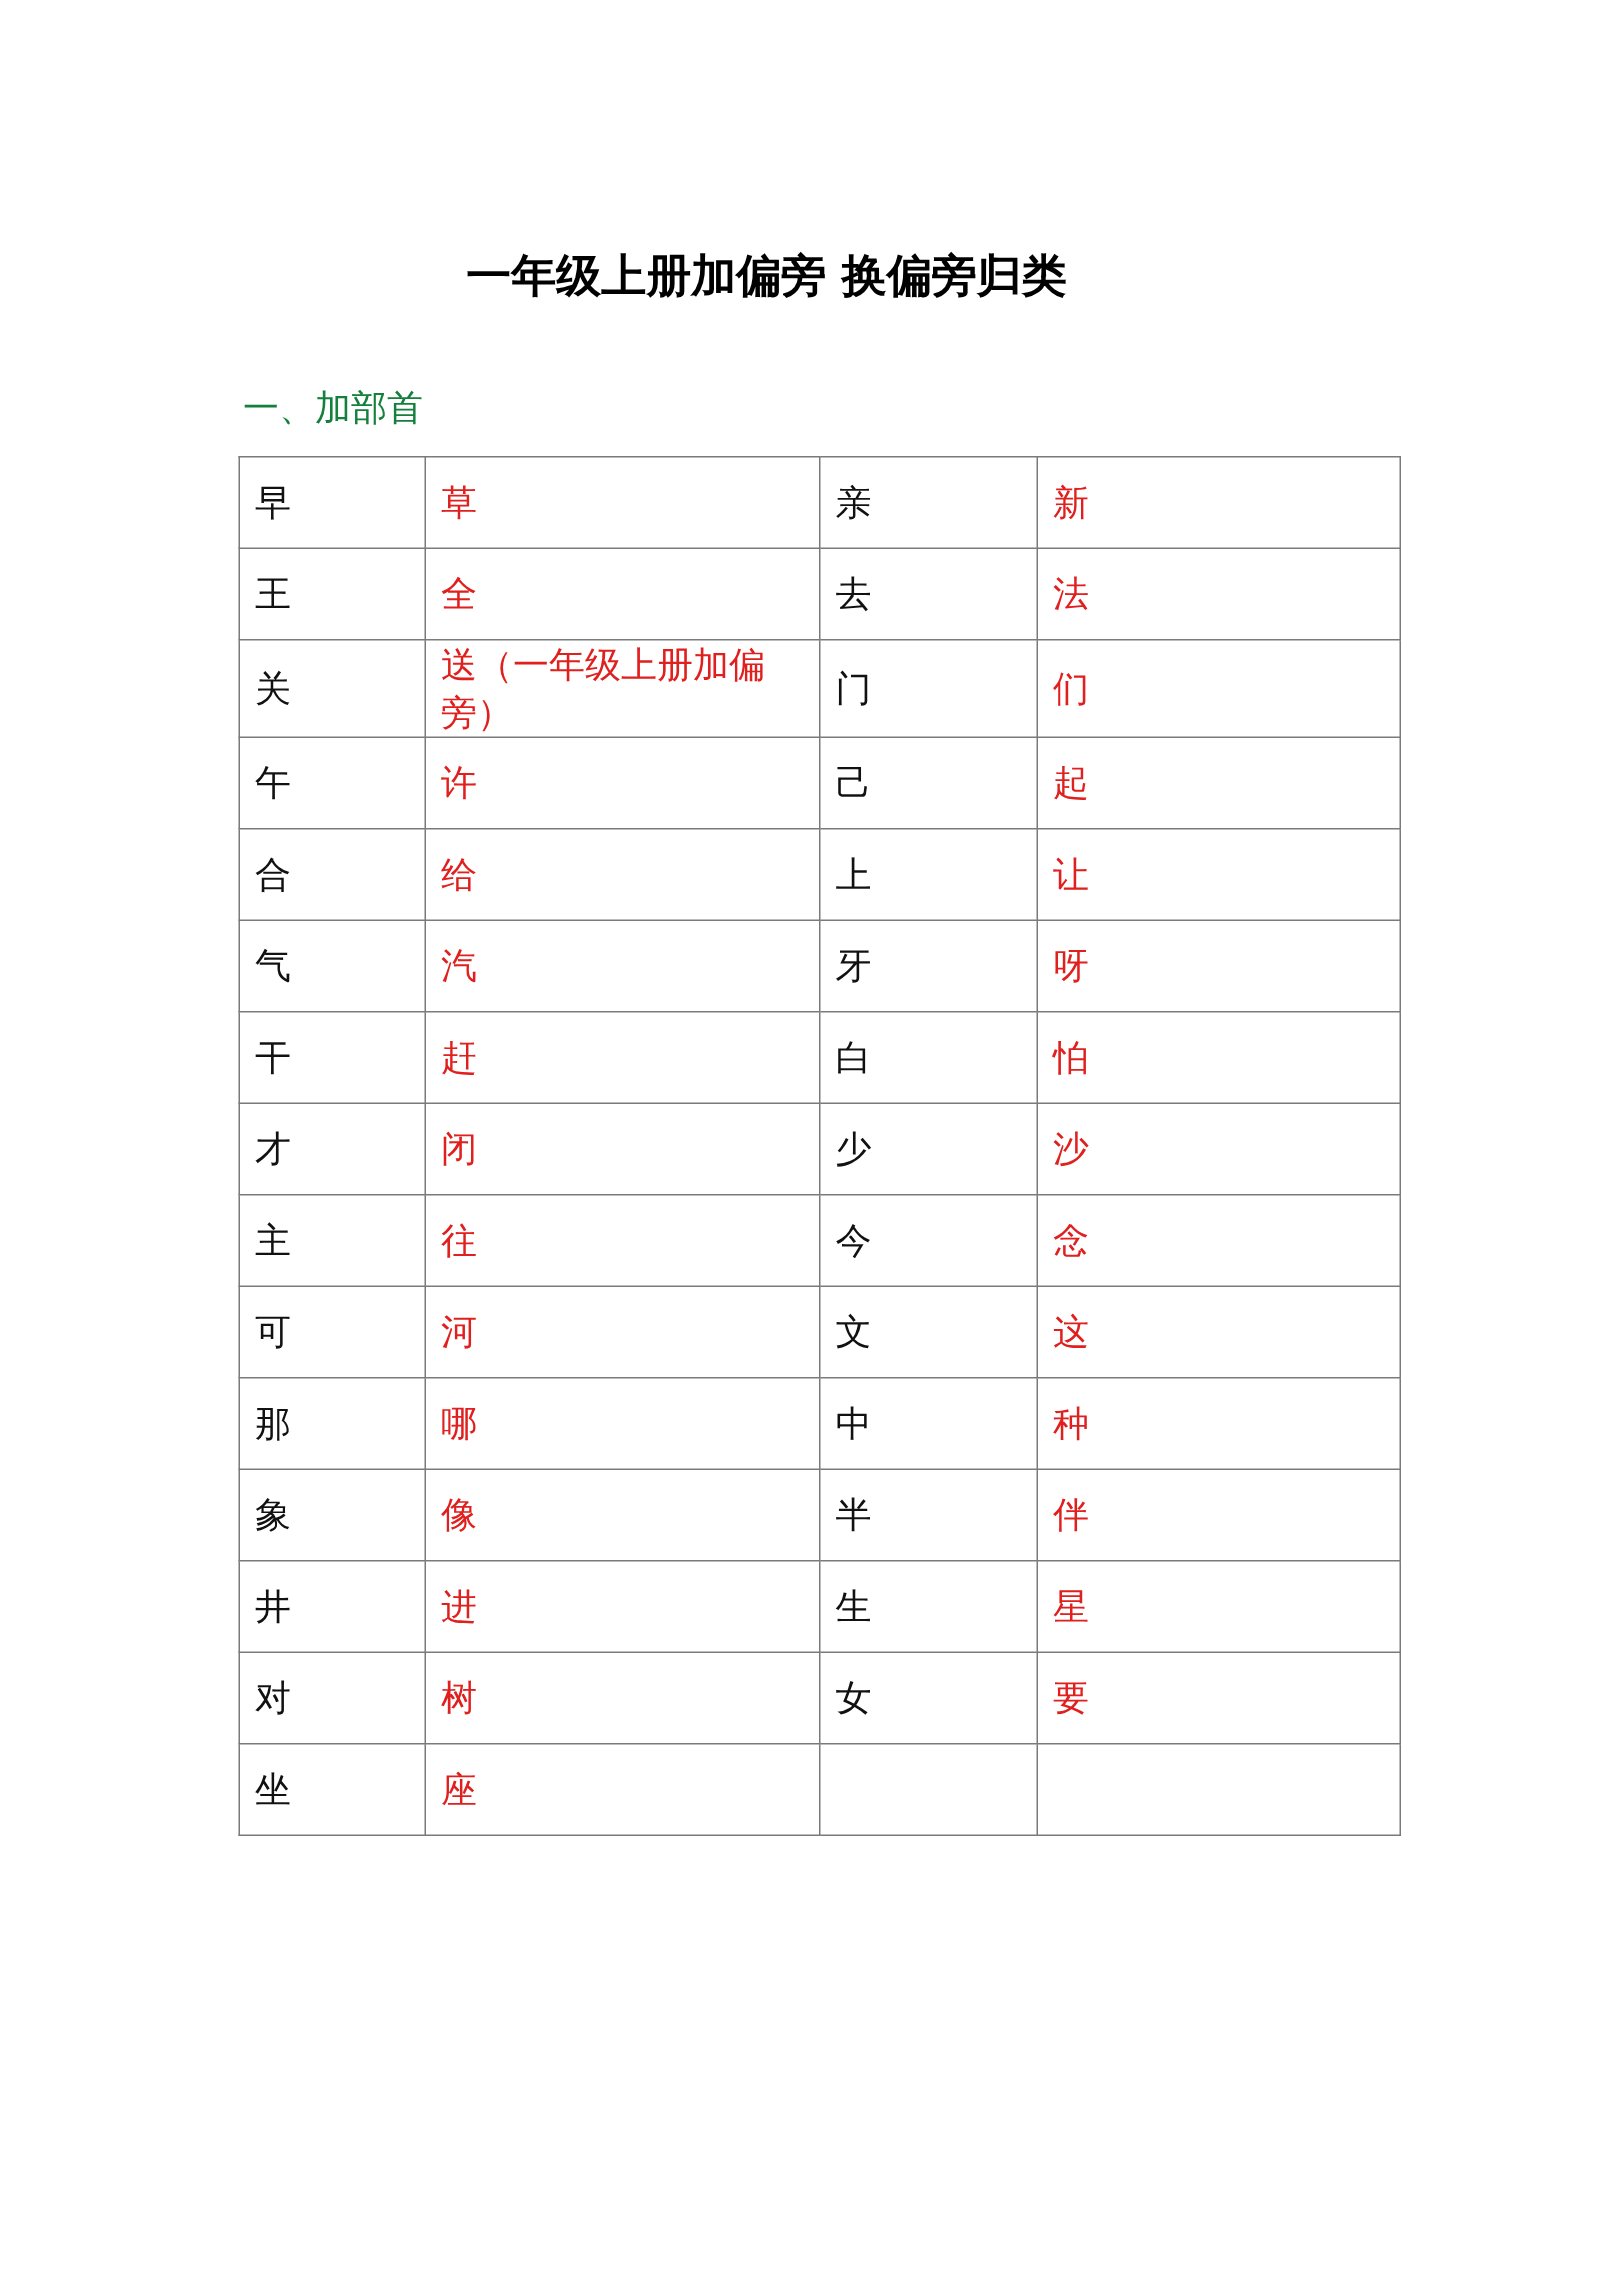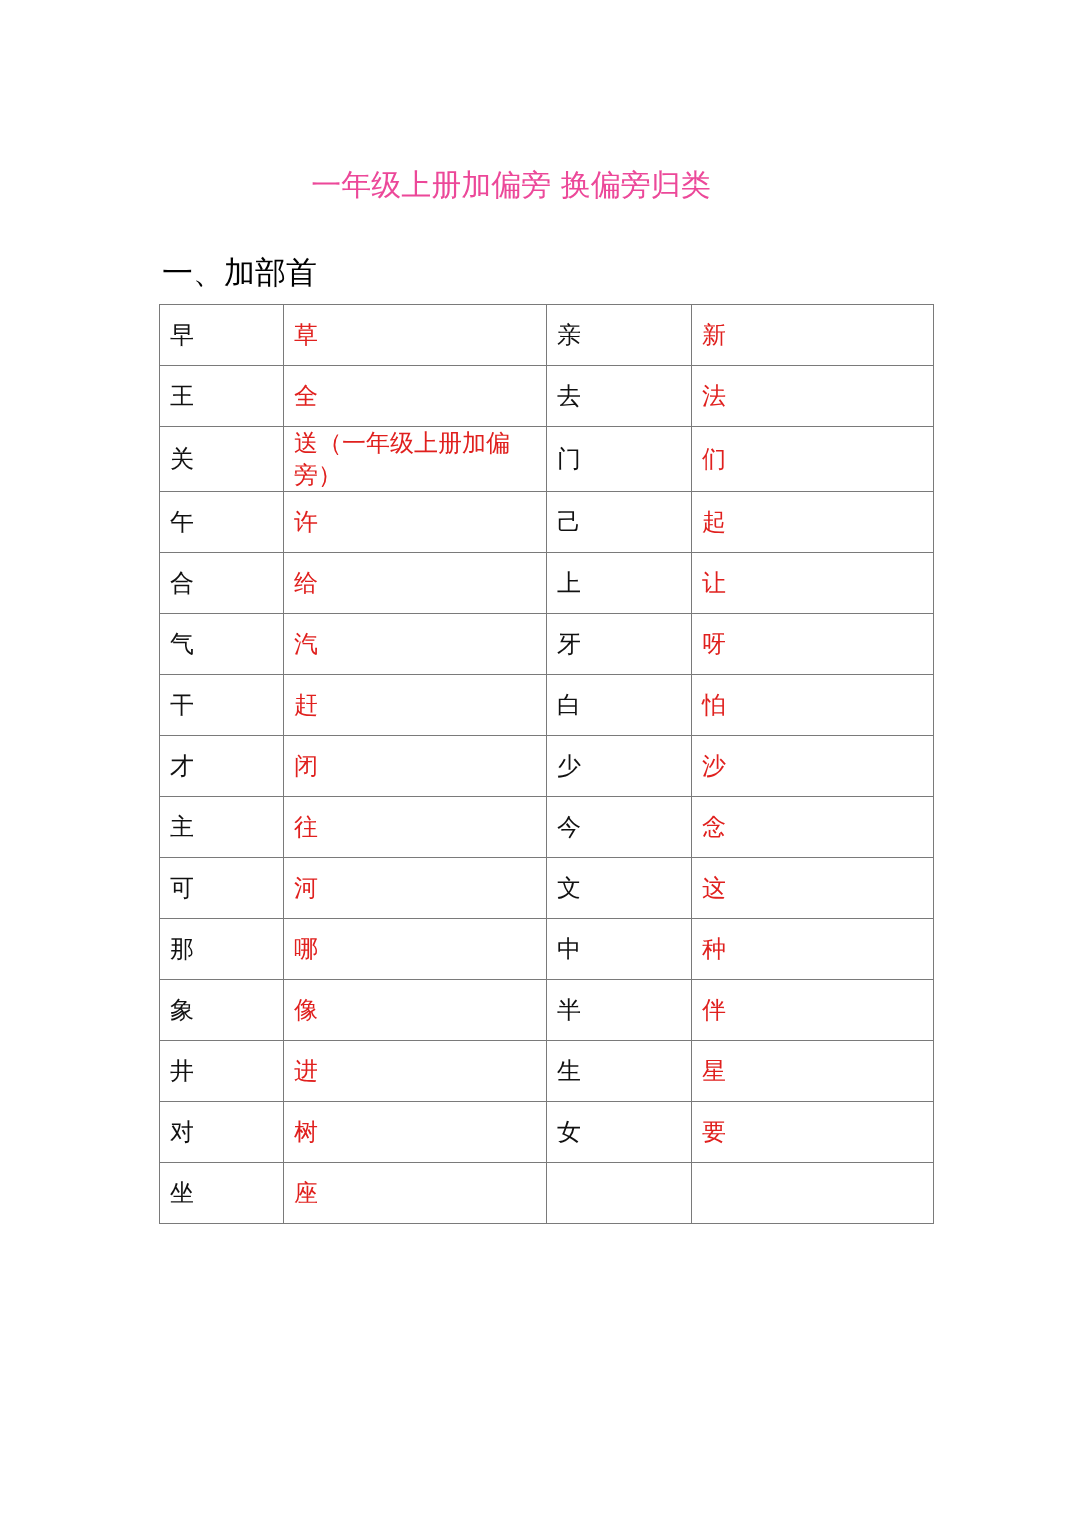--- a/index.html
+++ b/index.html
@@ -1,21 +1,21 @@
 <!DOCTYPE html>
 <html><head>
 <meta charset="utf-8">
 <style>
   html, body { margin: 0; padding: 0; background: #ffffff; }
   body { width: 1080px; height: 1527px; position: relative; overflow: hidden;
          font-family: "DejaVu Serif", "Liberation Serif", serif; }
   .title { position: absolute; top: 162px; left: 0; width: 1022px; text-align: center;
-           font-family: "DejaVu Sans", "Liberation Sans", sans-serif; font-weight: normal;
-           font-size: 30px; color: #ec4899; letter-spacing: 0px; line-height: 46px; }
-  .section { position: absolute; top: 254px; left: 162px; font-size: 31px; color: #000000;
+           font-family: "DejaVu Sans", "Liberation Sans", sans-serif; font-weight: bold;
+           font-size: 30px; color: #000000; letter-spacing: 0px; line-height: 46px; }
+  .section { position: absolute; top: 254px; left: 162px; font-size: 24px; color: #15803d;
              line-height: 36px; }
   table.grid { position: absolute; top: 304px; left: 159px; border-collapse: collapse;
                width: 774px; table-layout: fixed; }
   table.grid td { border: 1.5px solid #7a7a7a; height: 60px; padding: 0 0 0 10px;
                   font-size: 24px; vertical-align: middle; }
   td.base { color: #111; }
   td.derived { color: #e0201e; }
   td.note { font-size: 21px; }
 </style>
 </head>

